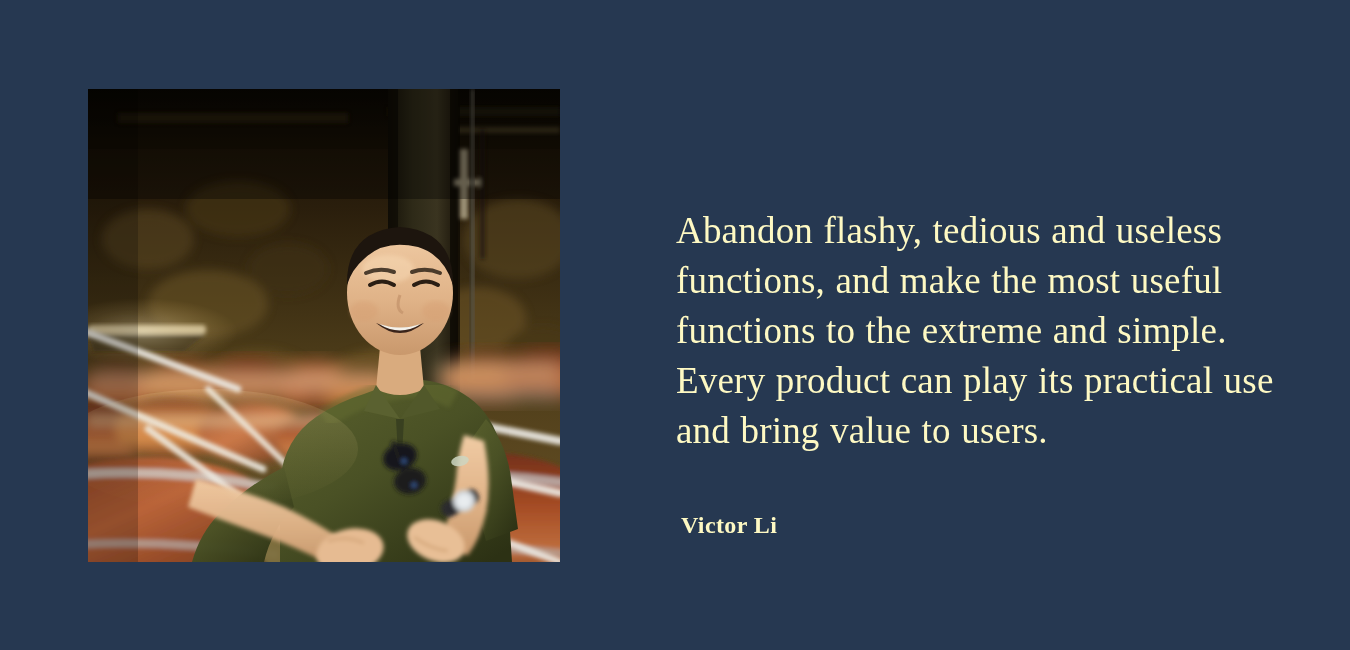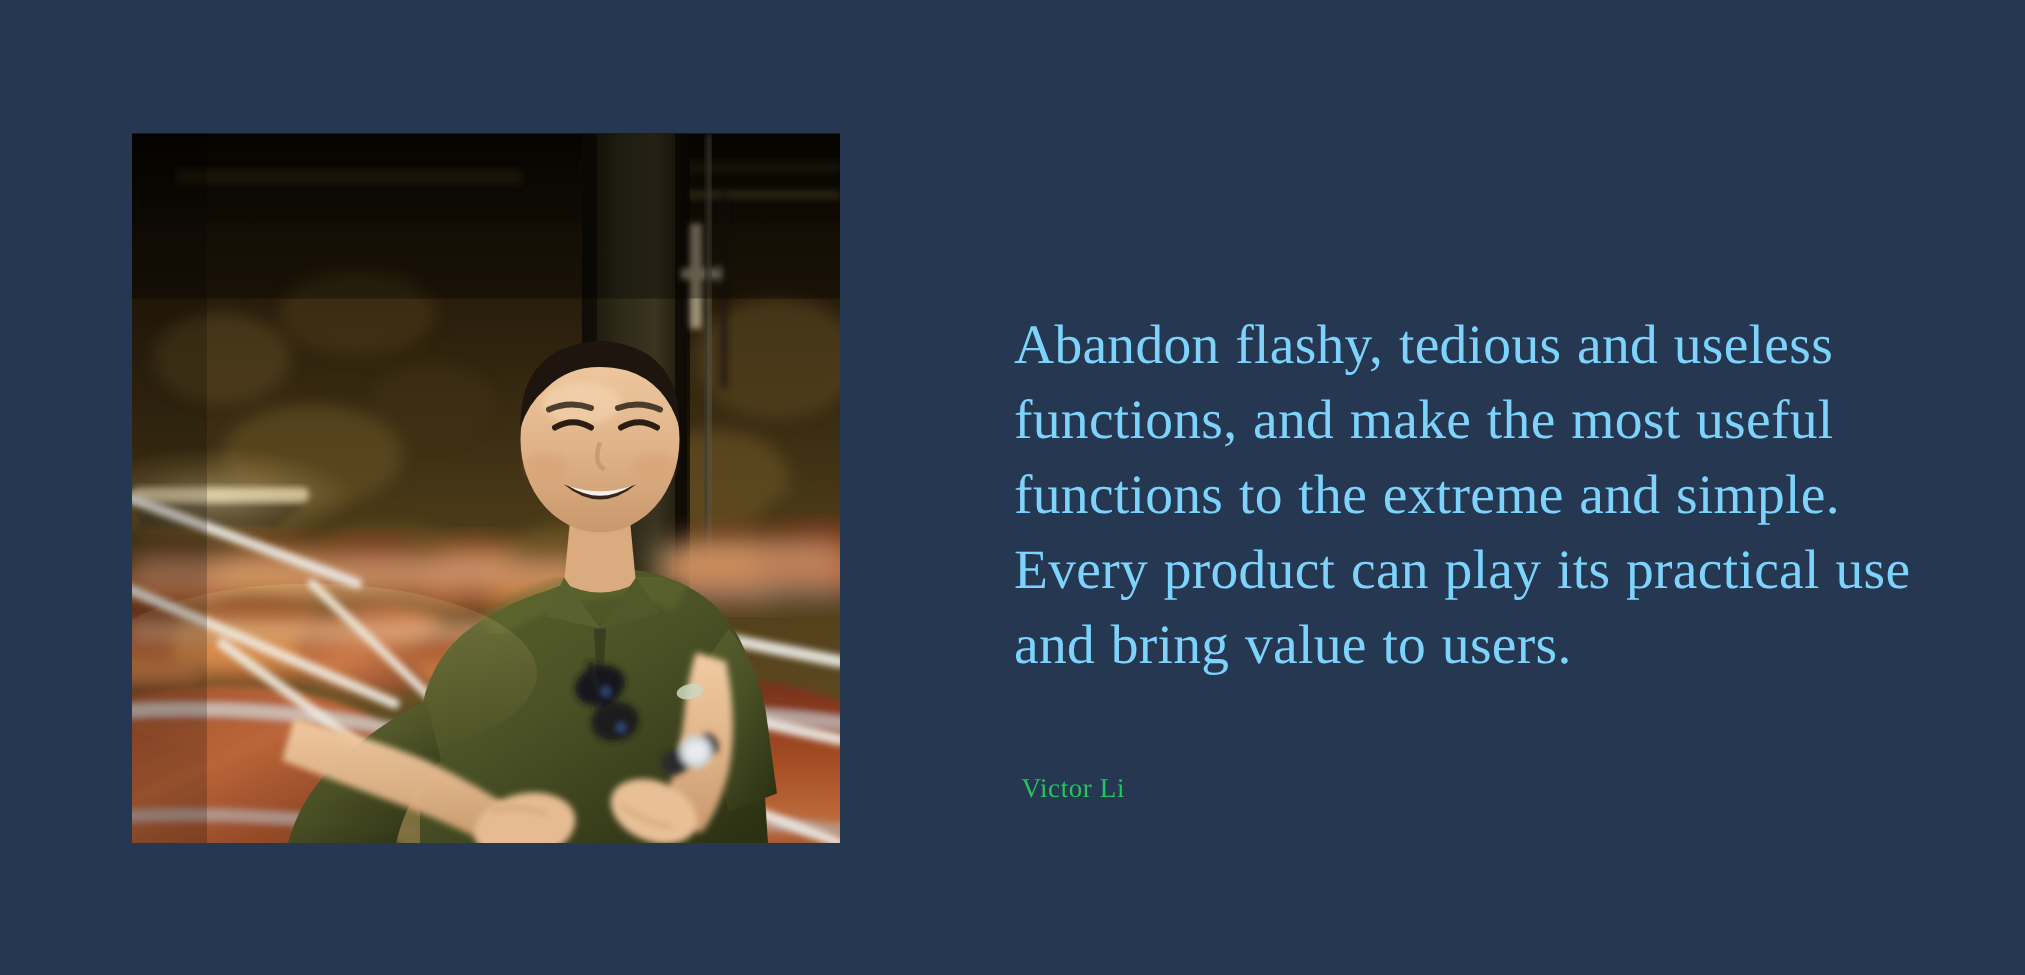--- a/index.html
+++ b/index.html
@@ -38,41 +38,41 @@
 
   
   #quote-block {
     position: absolute;
     left: 676px;
     top: 206px;
     width: 630px;
   }
   #quote-text {
     margin: 0;
-    color: #7dd3fc;
+    color: #fef9c3;
     font-size: 37px;
     line-height: 50px;
     letter-spacing: 0.2px;
     font-weight: 400;
     word-spacing: 1px;
   }
 
   #attribution {
     position: absolute;
     left: 681px;
     top: 509px;
     width: 500px;
   }
   #attribution-name {
     margin: 0;
-    color: #22c55e;
-    font-size: 18px;
+    color: #fef9c3;
+    font-size: 24px;
     line-height: 32px;
     letter-spacing: 0.4px;
-    font-weight: 400;
+    font-weight: 700;
   }
 </style>
 </head>
 <body>
 
 <div id="slide">
 
   <div id="photo-frame">
     <svg id="photo-svg" viewBox="0 0 472 473" preserveAspectRatio="xMidYMid slice">
       <defs>

